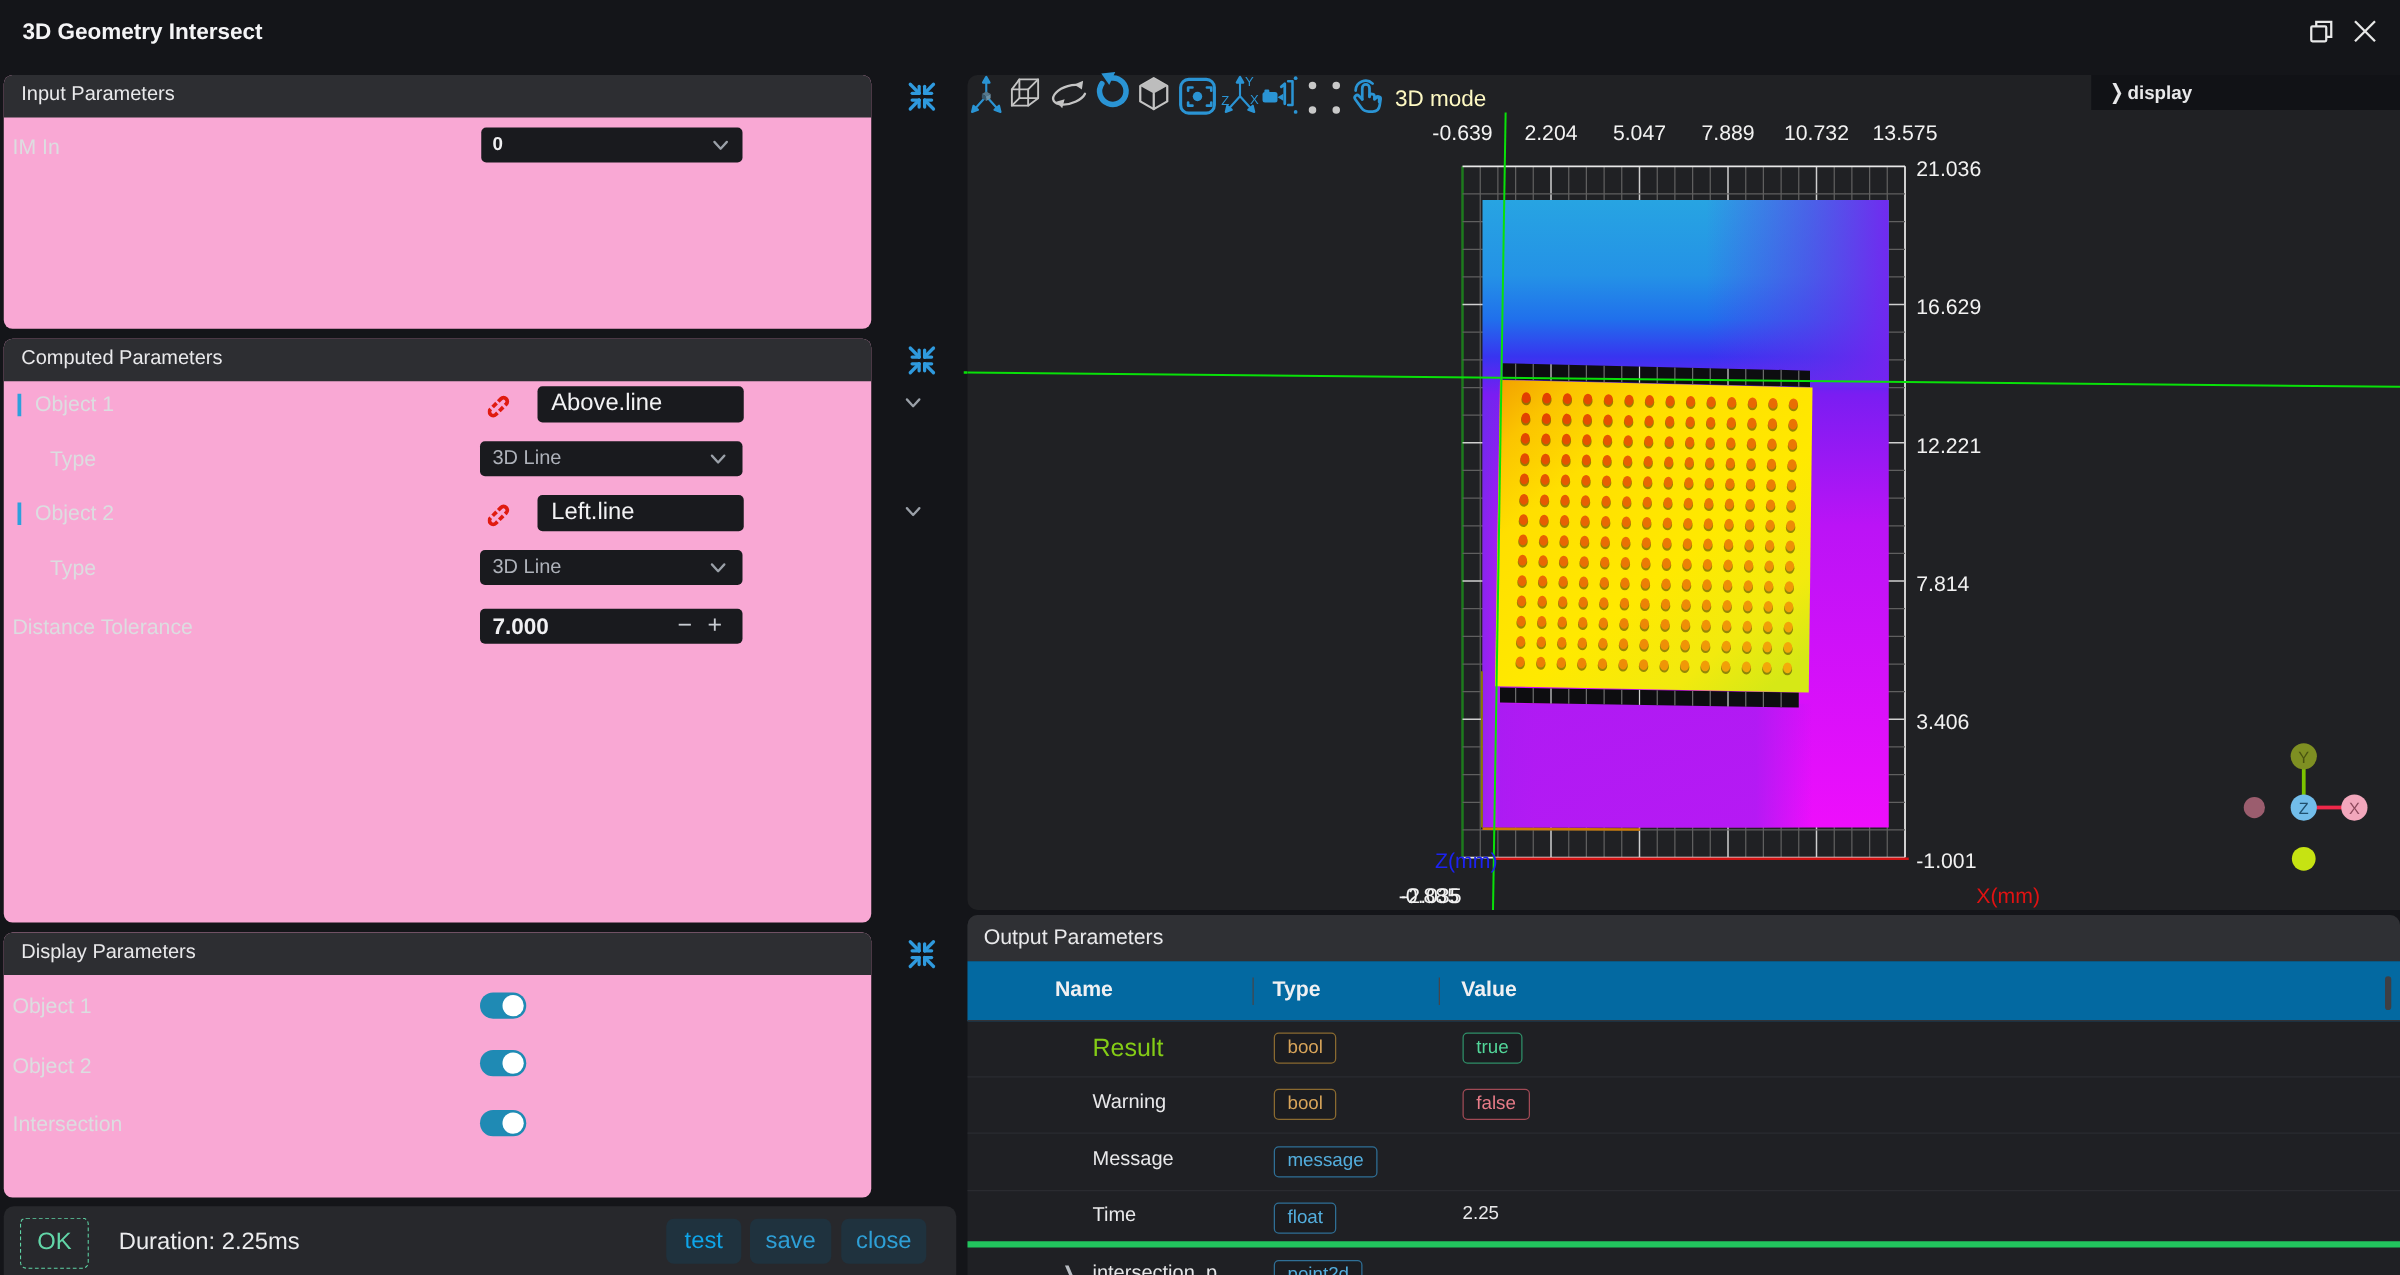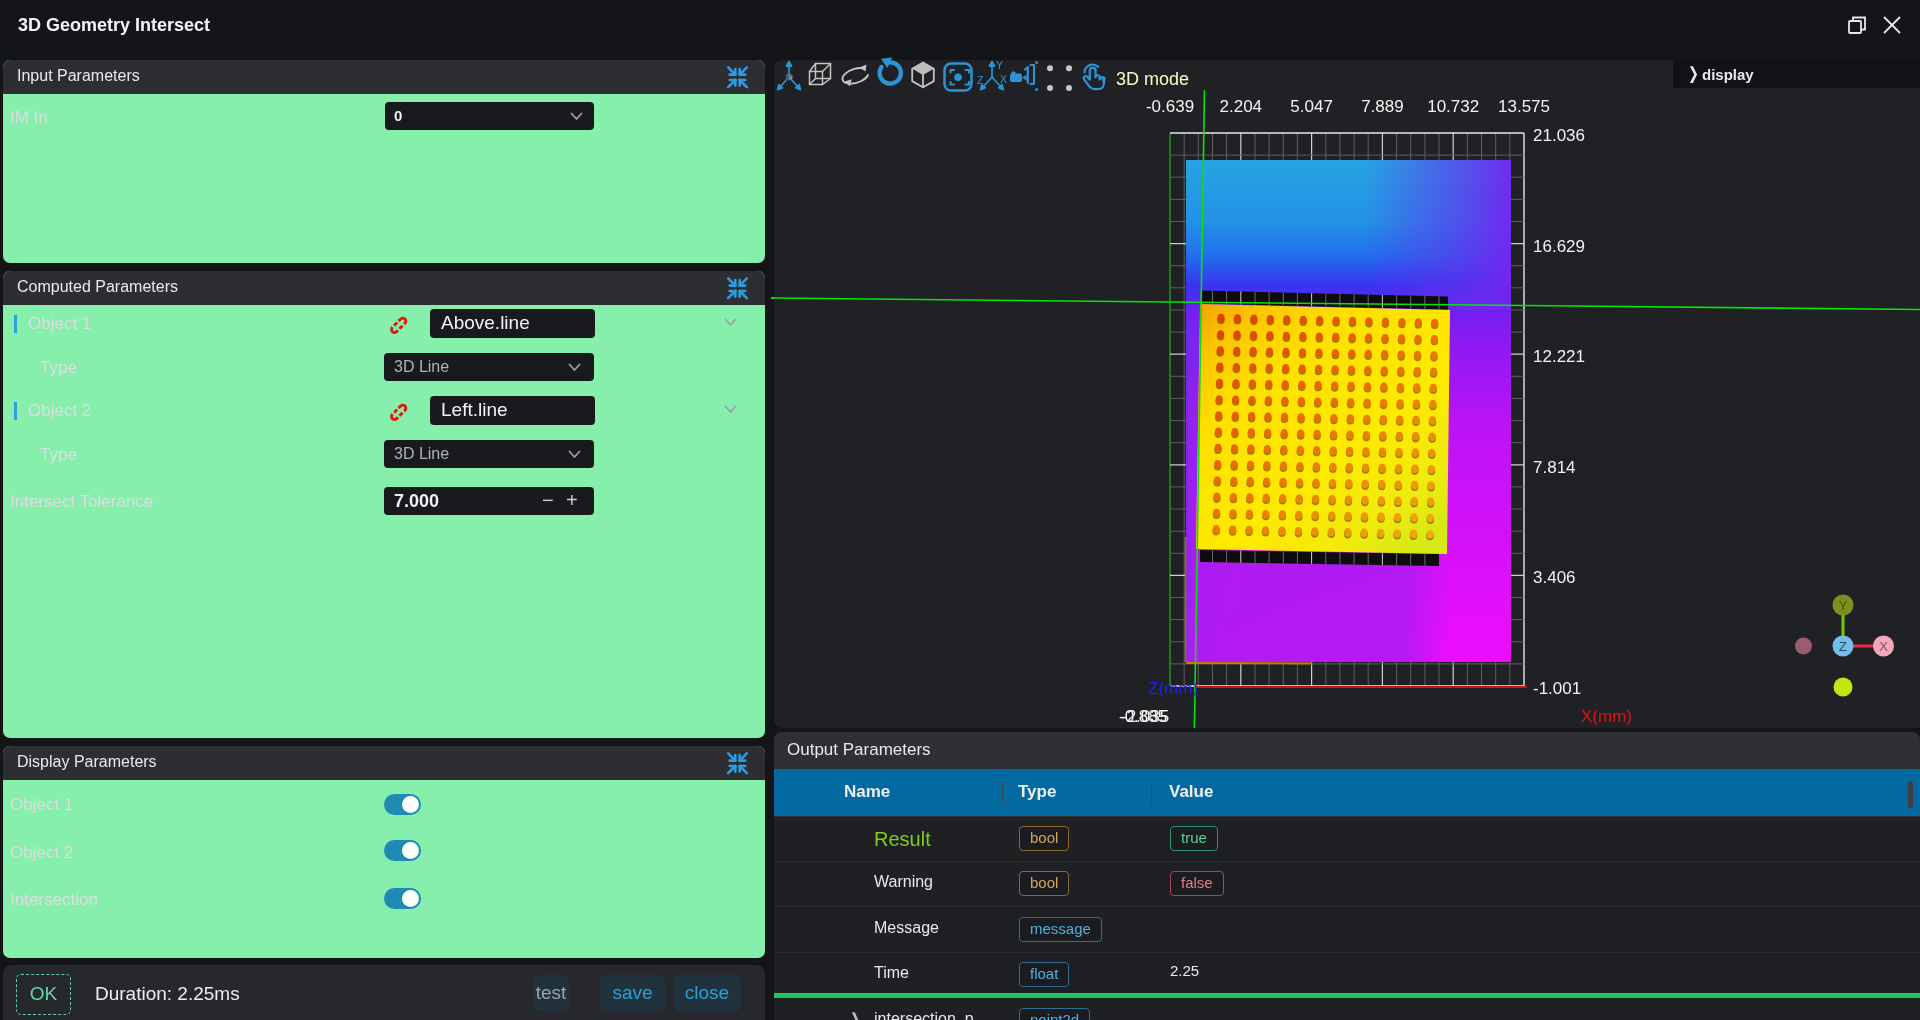--- a/index.html
+++ b/index.html
@@ -1,18 +1,18 @@
 <!DOCTYPE html>
 <html><head><meta charset="utf-8">
 <style>
 * { margin:0; padding:0; box-sizing:border-box; }
 html,body { width:1920px; height:1020px; background:#141519; overflow:hidden;
   font-family:"Liberation Sans",sans-serif; color:#e8e8ea; }
 .abs { position:absolute; }
-.panel { position:absolute; left:3px; width:762px; background:#86efac; border-radius:7px; overflow:hidden; }
+.panel { position:absolute; left:3px; width:694px; background:#f9a8d4; border-radius:7px; overflow:hidden; }
 .phead { height:34px; background:#2d2e32; position:relative; }
 .phead .t { position:absolute; left:14px; top:7px; font-size:16px; color:#e9e9eb; }
 .lbl { position:absolute; font-size:17px; color:#dcdde0; }
 .field { position:absolute; background:#191a1e; border-radius:4px; }
 </style></head>
 <body>
 
 <div class="abs" style="left:18px;top:15px;font-size:18px;font-weight:700;color:#f4f4f6">3D Geometry Intersect</div>
 <svg class="abs" style="left:1840px;top:13px" width="66" height="26" viewBox="0 0 66 26">
 <g stroke="#e8e8e8" stroke-width="1.8" fill="none">
@@ -107,21 +107,21 @@
 <span class="abs" style="left:441px;top:399px;font-size:19px;color:#f2f2f4">Left.line</span>
 <svg style="position:absolute;left:724px;top:405px" width="13" height="9" viewBox="0 0 13 9">
     <path d="M1.5,1.5 L6.5,7 L11.5,1.5" stroke="#9aa0a8" stroke-width="1.8" fill="none" stroke-linecap="round" stroke-linejoin="round"></path>
   </svg>
 <span class="lbl" style="left:40px;top:445px">Type</span>
 <div class="field" style="left:384px;top:440px;width:210px;height:28px"></div>
 <span class="abs" style="left:394px;top:445px;font-size:16px;color:#aeb2ba">3D Line</span>
 <svg style="position:absolute;left:568px;top:450px" width="13" height="9" viewBox="0 0 13 9">
     <path d="M1.5,1.5 L6.5,7 L11.5,1.5" stroke="#9aa0a8" stroke-width="1.8" fill="none" stroke-linecap="round" stroke-linejoin="round"></path>
   </svg>
-<span class="lbl" style="left:10px;top:492px">Intersect Tolerance</span>
+<span class="lbl" style="left:10px;top:492px">Distance Tolerance</span>
 <div class="field" style="left:384px;top:487px;width:210px;height:28px"></div>
 <span class="abs" style="left:394px;top:491px;font-size:18px;font-weight:700;color:#f0f0f2">7.000</span>
 <span class="abs" style="left:542px;top:489px;font-size:20px;color:#c8ccd2">−</span>
 <span class="abs" style="left:566px;top:489px;font-size:20px;color:#c8ccd2">+</span>
 
 <div class="panel" style="top:746px;height:212px">
   <div class="phead">
       <span class="t">Display Parameters</span>
     </div>
 </div>
@@ -150,21 +150,21 @@
 <div class="abs" style="left:384px;top:840px;width:37px;height:21px;background:#1f8ab4;border-radius:11px">
     <div style="position:absolute;right:2px;top:2px;width:17px;height:17px;background:#fff;border-radius:50%"></div>
   </div>
 <div class="abs" style="left:384px;top:888px;width:37px;height:21px;background:#1f8ab4;border-radius:11px">
     <div style="position:absolute;right:2px;top:2px;width:17px;height:17px;background:#fff;border-radius:50%"></div>
   </div>
 
 <div class="abs" style="left:3px;top:965px;width:762px;height:55px;background:#27282c;border-radius:8px 8px 0 0"></div>
 <div class="abs" style="left:16px;top:974px;width:55px;height:41px;border:1.5px dashed #5fd3a5;border-radius:5px;text-align:center;line-height:38px;font-size:19px;color:#62d6a8">OK</div>
 <span class="abs" style="left:95px;top:983px;font-size:19px;color:#ececee">Duration: 2.25ms</span>
-<div class="abs" style="left:533px;top:975px;width:36px;height:36px;background:#1f323e;border-radius:6px;text-align:center;line-height:36px;font-size:19px;color:#a3a3a3">test</div>
+<div class="abs" style="left:533px;top:975px;width:60px;height:36px;background:#1f323e;border-radius:6px;text-align:center;line-height:36px;font-size:19px;color:#0ea5e9">test</div>
 <div class="abs" style="left:600px;top:975px;width:65px;height:36px;background:#1f323e;border-radius:6px;text-align:center;line-height:36px;font-size:19px;color:#2e9fd6">save</div>
 <div class="abs" style="left:673px;top:975px;width:68px;height:36px;background:#1f323e;border-radius:6px;text-align:center;line-height:36px;font-size:19px;color:#2e9fd6">close</div>
 
 <div class="abs" style="left:771px;top:297px;width:3px;height:2px;background:#09e109"></div>
 
 <div class="abs" style="left:774px;top:60px;width:1146px;height:668px;background:#202124;border-radius:8px 0 0 8px"></div>
 <svg style="position:absolute;left:774px;top:60px" width="1146" height="668" viewBox="774 60 1920 668" preserveAspectRatio="xMinYMin slice" font-family="'Liberation Sans',sans-serif">
 <defs>
 <linearGradient id="hm" x1="0" y1="0" x2="0" y2="1">
   <stop offset="0" stop-color="#27a4e2"></stop>

